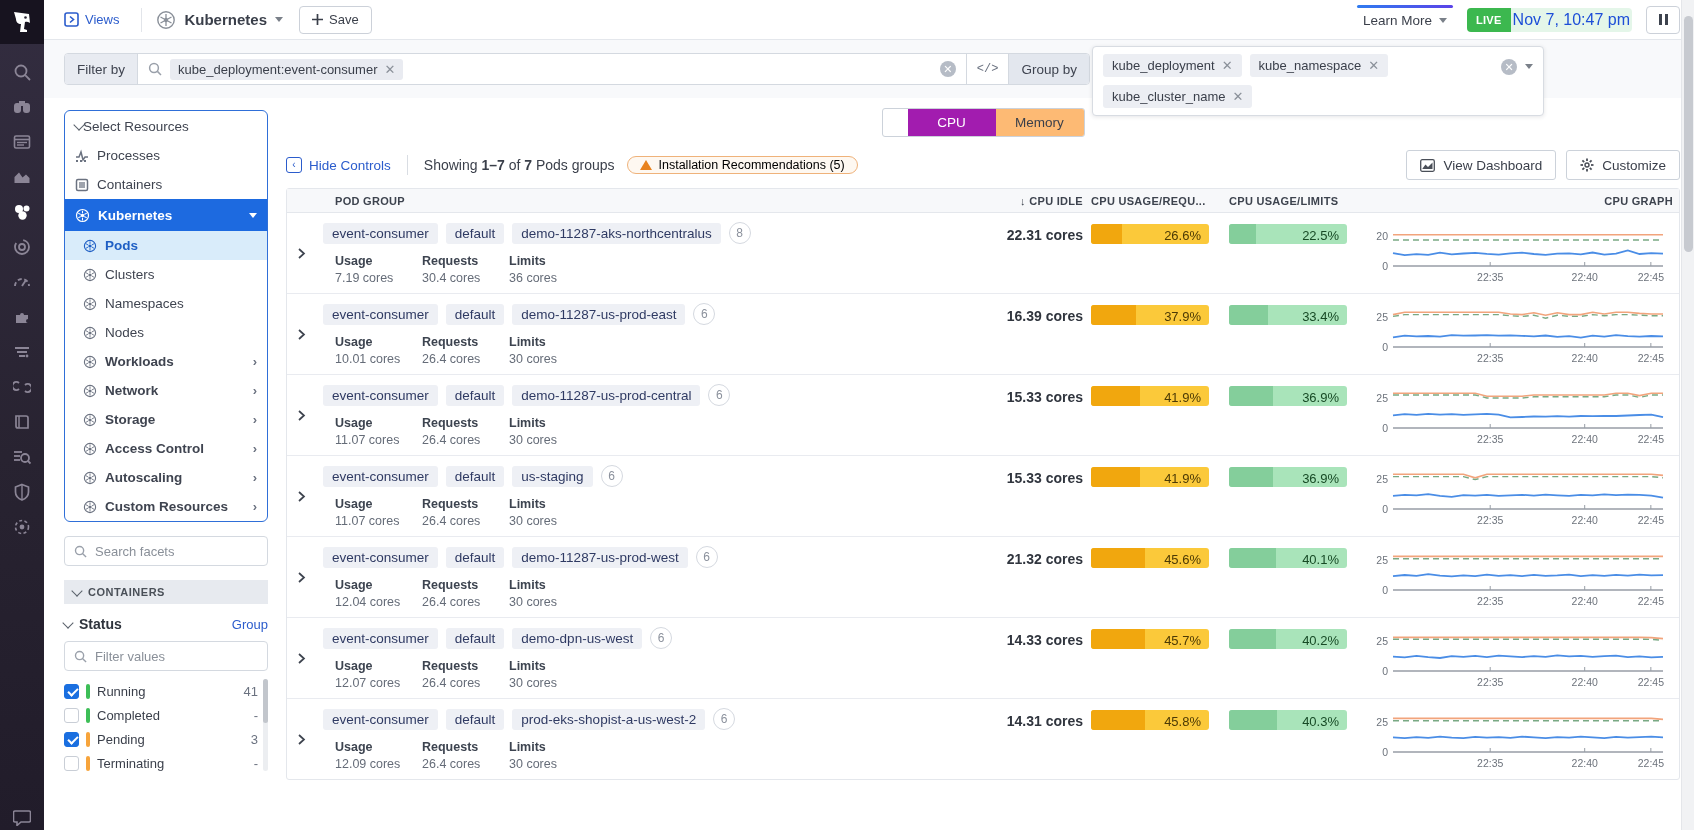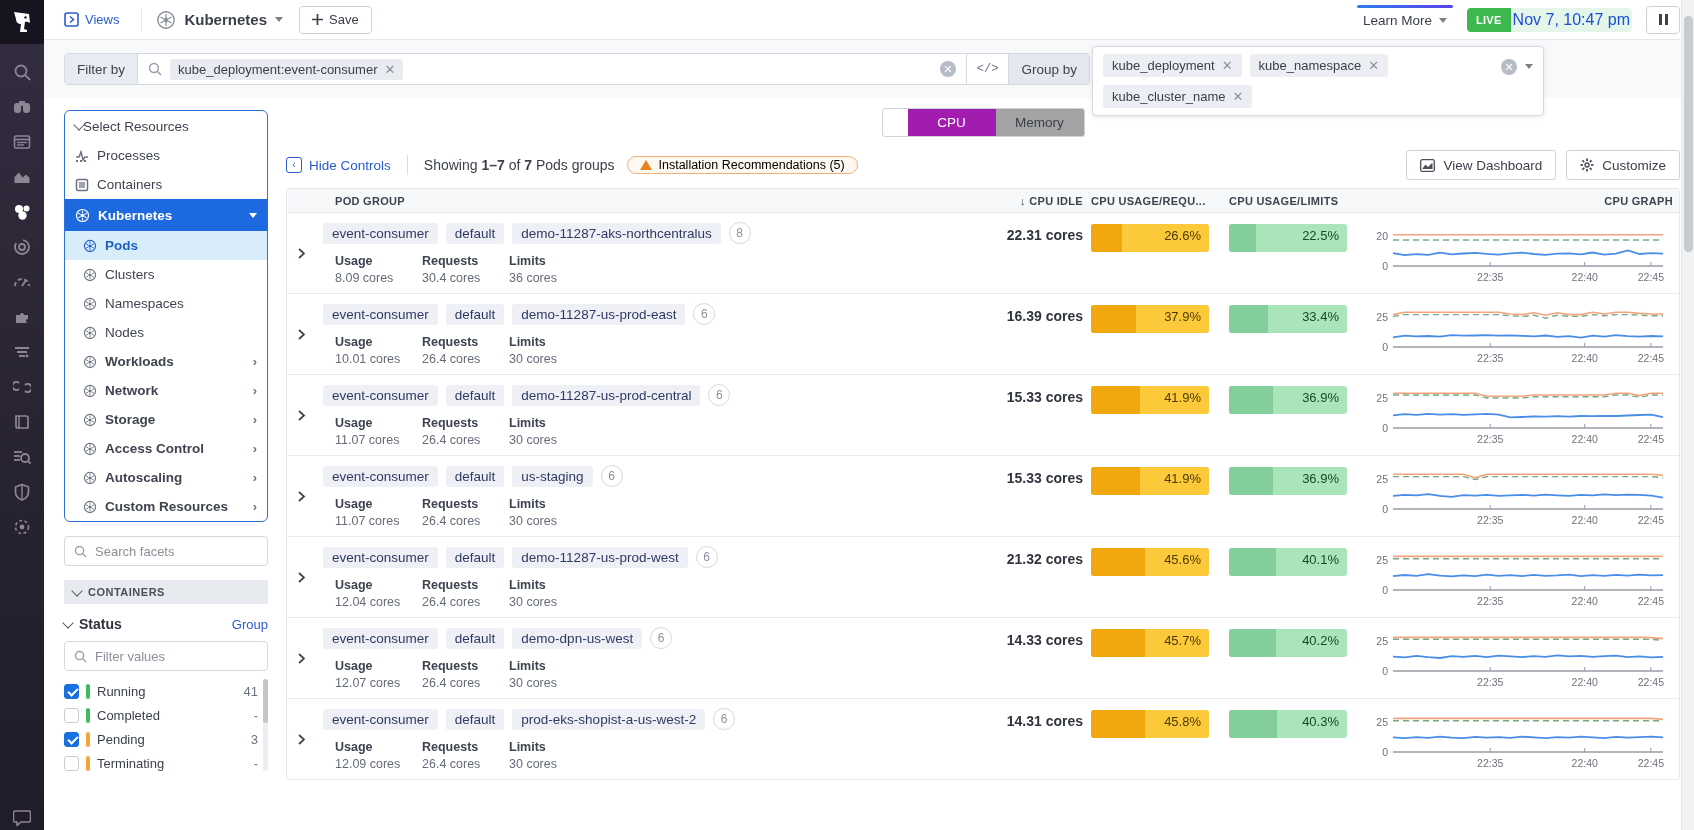--- a/index.html
+++ b/index.html
@@ -80,21 +80,21 @@
   .cbx.on:after{content:"";position:absolute;left:4.5px;top:1.5px;width:4px;height:8px;border:solid #fff;border-width:0 2px 2px 0;transform:rotate(45deg);}
   .status-bar{width:4px;height:15px;border-radius:2px;flex-shrink:0;}
   .facet-row .cnt{margin-left:auto;color:#6b7280;font-size:13px;padding-right:10px;}
   .facet-scroll{position:absolute;right:0;top:0;width:5px;height:92px;background:#eceef1;border-radius:3px;}
   .facet-scroll i{display:block;width:5px;height:44px;background:#c2c6cc;border-radius:3px;}
 
   
   .main{flex:1;padding:10px 14px 0 16px;overflow:hidden;}
   .toggle-row{display:flex;justify-content:center;height:36px;}
   .seg{display:flex;border:1px solid #ccd2da;border-radius:3px;overflow:hidden;height:29px;}
-  .seg button{min-width:88px;padding:0 18px;border:none;background:#a3a3a3;font-size:13.5px;color:#3a3f4a;cursor:pointer;font-family:inherit;}
+  .seg button{min-width:88px;padding:0 18px;border:none;background:#fdba74;font-size:13.5px;color:#3a3f4a;cursor:pointer;font-family:inherit;}
   .seg button.active{background:#a21caf;color:#fff;font-weight:normal;margin-left:25px;}
   .controls-row{display:flex;align-items:center;margin-top:6px;height:30px;}
   .hide-controls{display:flex;align-items:center;gap:7px;color:#2b5ccc;font-size:13.5px;cursor:pointer;}
   .hc-icon{width:16px;height:16px;border:1.4px solid #2b5ccc;border-radius:3px;font-size:10px;line-height:13px;text-align:center;color:#2b5ccc;}
   .cr-divider{width:1px;height:20px;background:#d9dde3;margin:0 16px;}
   .showing{font-size:14px;color:#3a3f4a;}
   .showing b{font-weight:bold;}
   .warn-pill{display:flex;align-items:center;gap:7px;margin-left:12px;border:1px solid #efb27a;border-radius:12px;background:#fef8f1;padding:1px 12px;color:#000000;font-size:12.5px;cursor:pointer;}
   .warn-tri{width:0;height:0;border-left:6px solid transparent;border-right:6px solid transparent;border-bottom:10px solid #e8821e;position:relative;display:inline-block;}
   .cr-right{margin-left:auto;display:flex;gap:10px;}
@@ -110,21 +110,21 @@
   .trow:first-of-type{border-top:none;}
   .expander{display:flex;justify-content:center;padding-top:26px;color:#3d434e;cursor:pointer;}
   .pills{display:flex;gap:8px;align-items:center;flex-wrap:nowrap;}
   .pill{background:#eef0f5;border-radius:3px;padding:3px 9px;font-size:13.5px;color:#2f3a63;white-space:nowrap;cursor:pointer;}
   .count-badge{width:22px;height:22px;border:1px solid #d5d9e0;border-radius:50%;color:#8b919c;font-size:12px;display:flex;align-items:center;justify-content:center;flex-shrink:0;}
   .metrics{display:flex;margin-top:10px;margin-left:12px;}
   .metric{min-width:77px;margin-right:10px;}
   .metric .ml{font-size:12.5px;font-weight:bold;color:#3d4450;}
   .metric .mv{font-size:12.5px;color:#656c78;margin-top:3px;}
   .idle{font-size:14px;font-weight:bold;color:#30353e;text-align:right;padding-top:5px;white-space:nowrap;}
-  .bar{position:relative;width:118px;height:28px;border-radius:3px;overflow:hidden;margin-top:2px;cursor:pointer;}
+  .bar{position:relative;width:118px;height:20px;border-radius:3px;overflow:hidden;margin-top:2px;cursor:pointer;}
   .bar .fill{position:absolute;left:0;top:0;bottom:0;}
   .bar .pct{position:absolute;right:8px;top:0;line-height:24px;font-size:13px;}
   .bar.yellow{background:#fbc93a;}
   .bar.yellow .fill{background:#f1a70e;}
   .bar.yellow .pct{color:#4c3a05;}
   .bar.green{background:#a9e4ba;}
   .bar.green .fill{background:#84ce9b;}
   .bar.green .pct{color:#174a25;}
   .sparkcell{padding-right:2px;}
   .l-lim{fill:none;stroke:#f2a47c;stroke-width:1.6;}
@@ -673,21 +673,21 @@
               <div>
                 <div class="pills">
                   <span class="pill">event-consumer</span>
                   <span class="pill">default</span>
                   <span class="pill">demo-11287-aks-northcentralus</span>
                   <span class="count-badge">8</span>
                 </div>
                 <div class="metrics">
                   <div class="metric">
                     <div class="ml">Usage</div>
-                    <div class="mv">8.09 cores</div>
+                    <div class="mv">7.19 cores</div>
                   </div>
                   <div class="metric">
                     <div class="ml">Requests</div>
                     <div class="mv">30.4 cores</div>
                   </div>
                   <div class="metric">
                     <div class="ml">Limits</div>
                     <div class="mv">36 cores</div>
                   </div>
                 </div>

